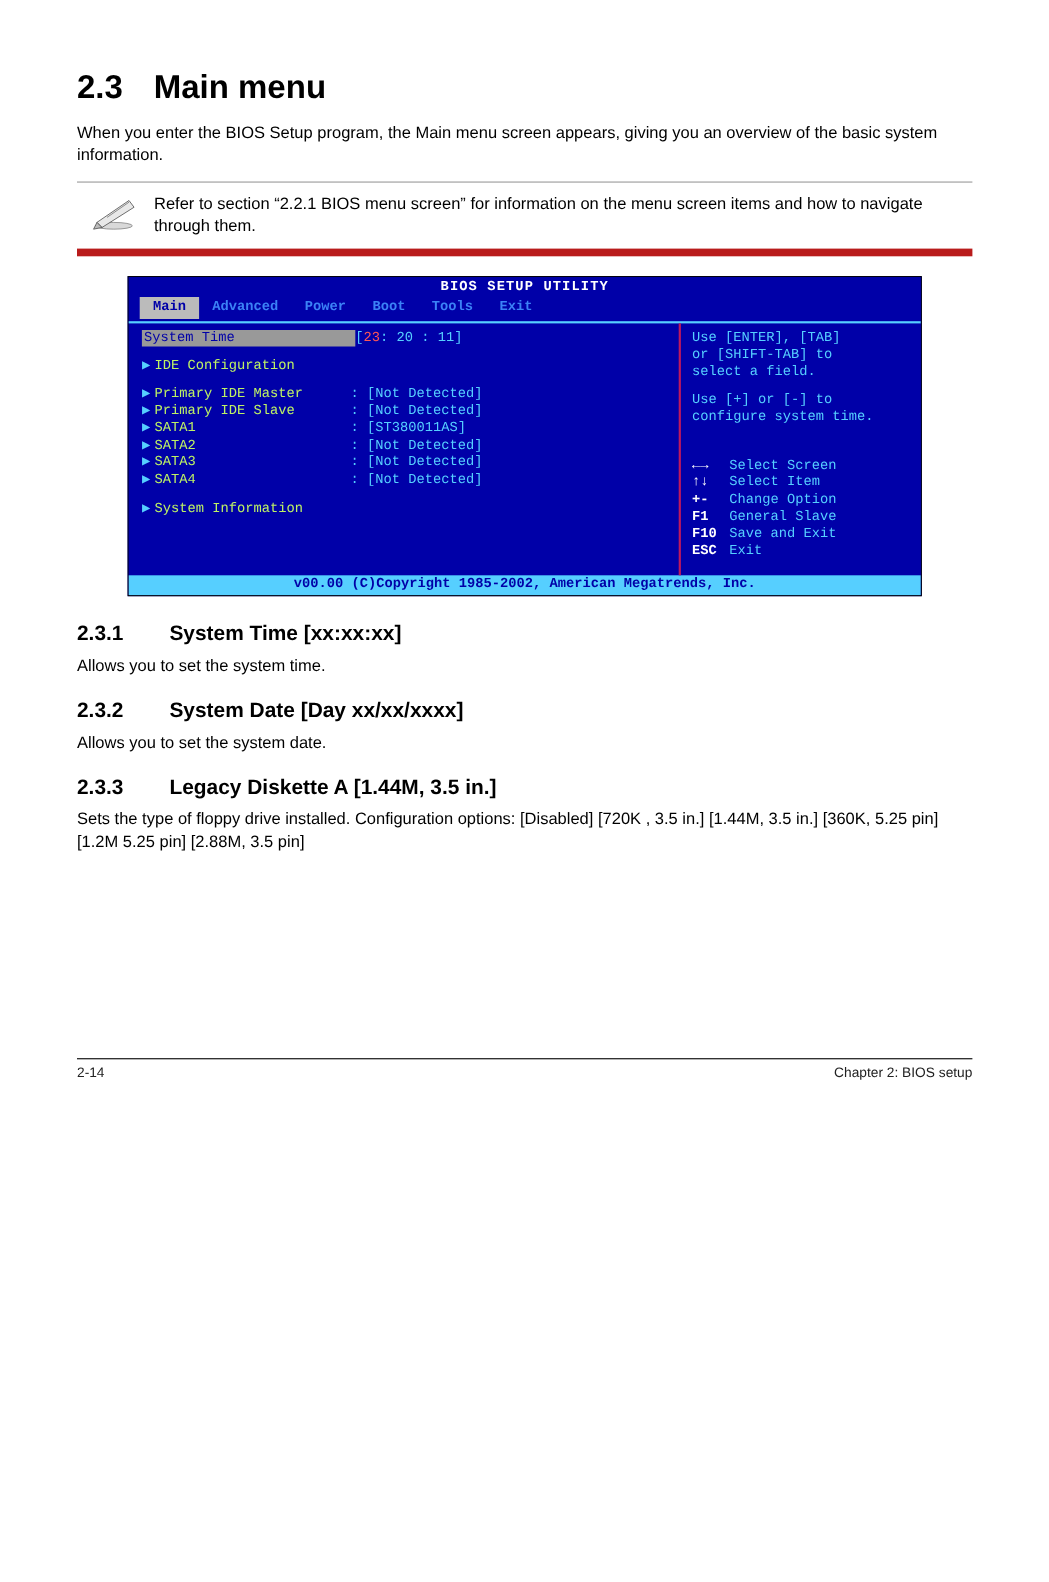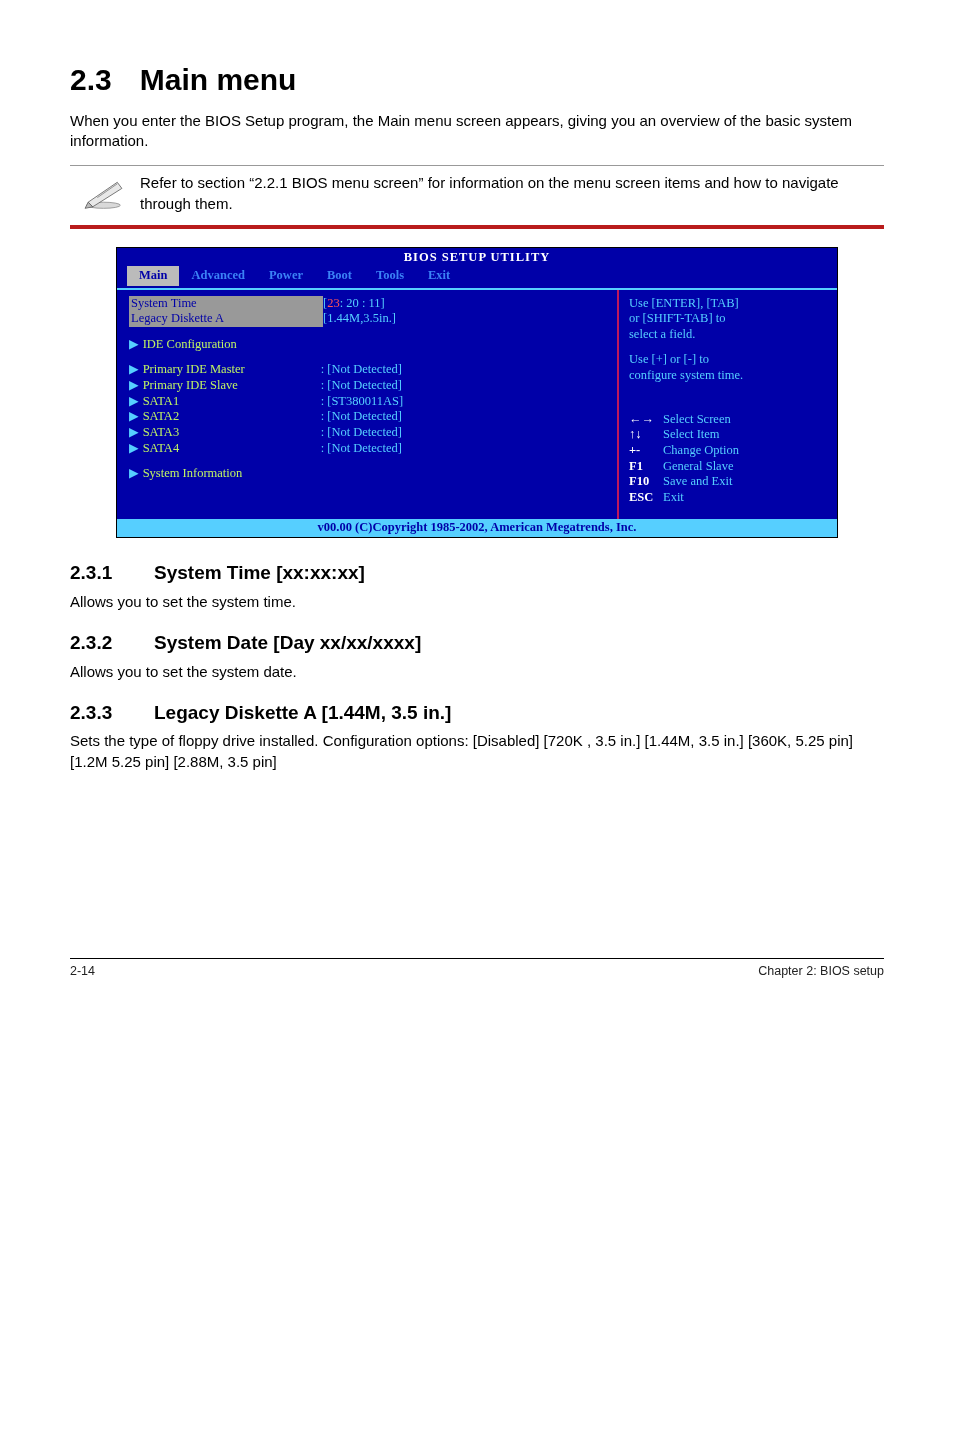--- a/index.html
+++ b/index.html
@@ -15,39 +15,39 @@
   h1.section-title {
     font-size: 30px;
     font-weight: bold;
     margin: 0 0 10px 0;
     font-family: Arial, sans-serif;
   }
   h1.section-title .num { margin-right: 28px; }
   p { margin: 0 0 14px 0; }
   .note-row {
     display: flex;
-    align-items: center;
+    align-items: flex-end;
     margin: 12px 0 18px 0;
     border-top: 1px solid #999;
-    border-bottom: 4px solid #b91c1c;
+    border-bottom: 7px solid #b91c1c;
     padding: 6px 0 10px 0;
   }
   .note-row .pencil {
     flex: 0 0 70px;
     text-align: center;
     padding-top: 4px;
   }
   .note-row .pencil svg { width: 46px; height: 34px; }
   .note-row .note-text { flex: 1; font-size: 15px; }
 
   
   .bios {
     margin: 0 auto 22px auto;
     width: 720px;
-    font-family: Liberation Serif, serif;
+    font-family: Liberation Mono, monospace;
     font-size: 12.5px;
     line-height: 1.25;
     background: #0000a8;
     color: #bbbbbb;
     border: 1px solid #000;
   }
   .bios .topbar {
     background: #0000a8;
     color: #fff;
     text-align: center;
@@ -160,24 +160,20 @@
     <div class="left">
 
       <div class="row">
         <span class="lbl hl">System Time</span>
         <span class="val">
           <span>[</span><span class="red">23</span><span>: 20 : 11]</span>
         </span>
       </div>
 
 
-      <div class="row">
-        <span class="lbl hl">Legacy Diskette A</span>
-        <span class="val">[1.44M,3.5in.]</span>
-      </div>
 
       <div style="height:10px"></div>
 
       <div class="row">
         <span class="tri">▶</span>
         <span class="link">IDE Configuration</span>
       </div>
 
       <div style="height:10px"></div>
 

